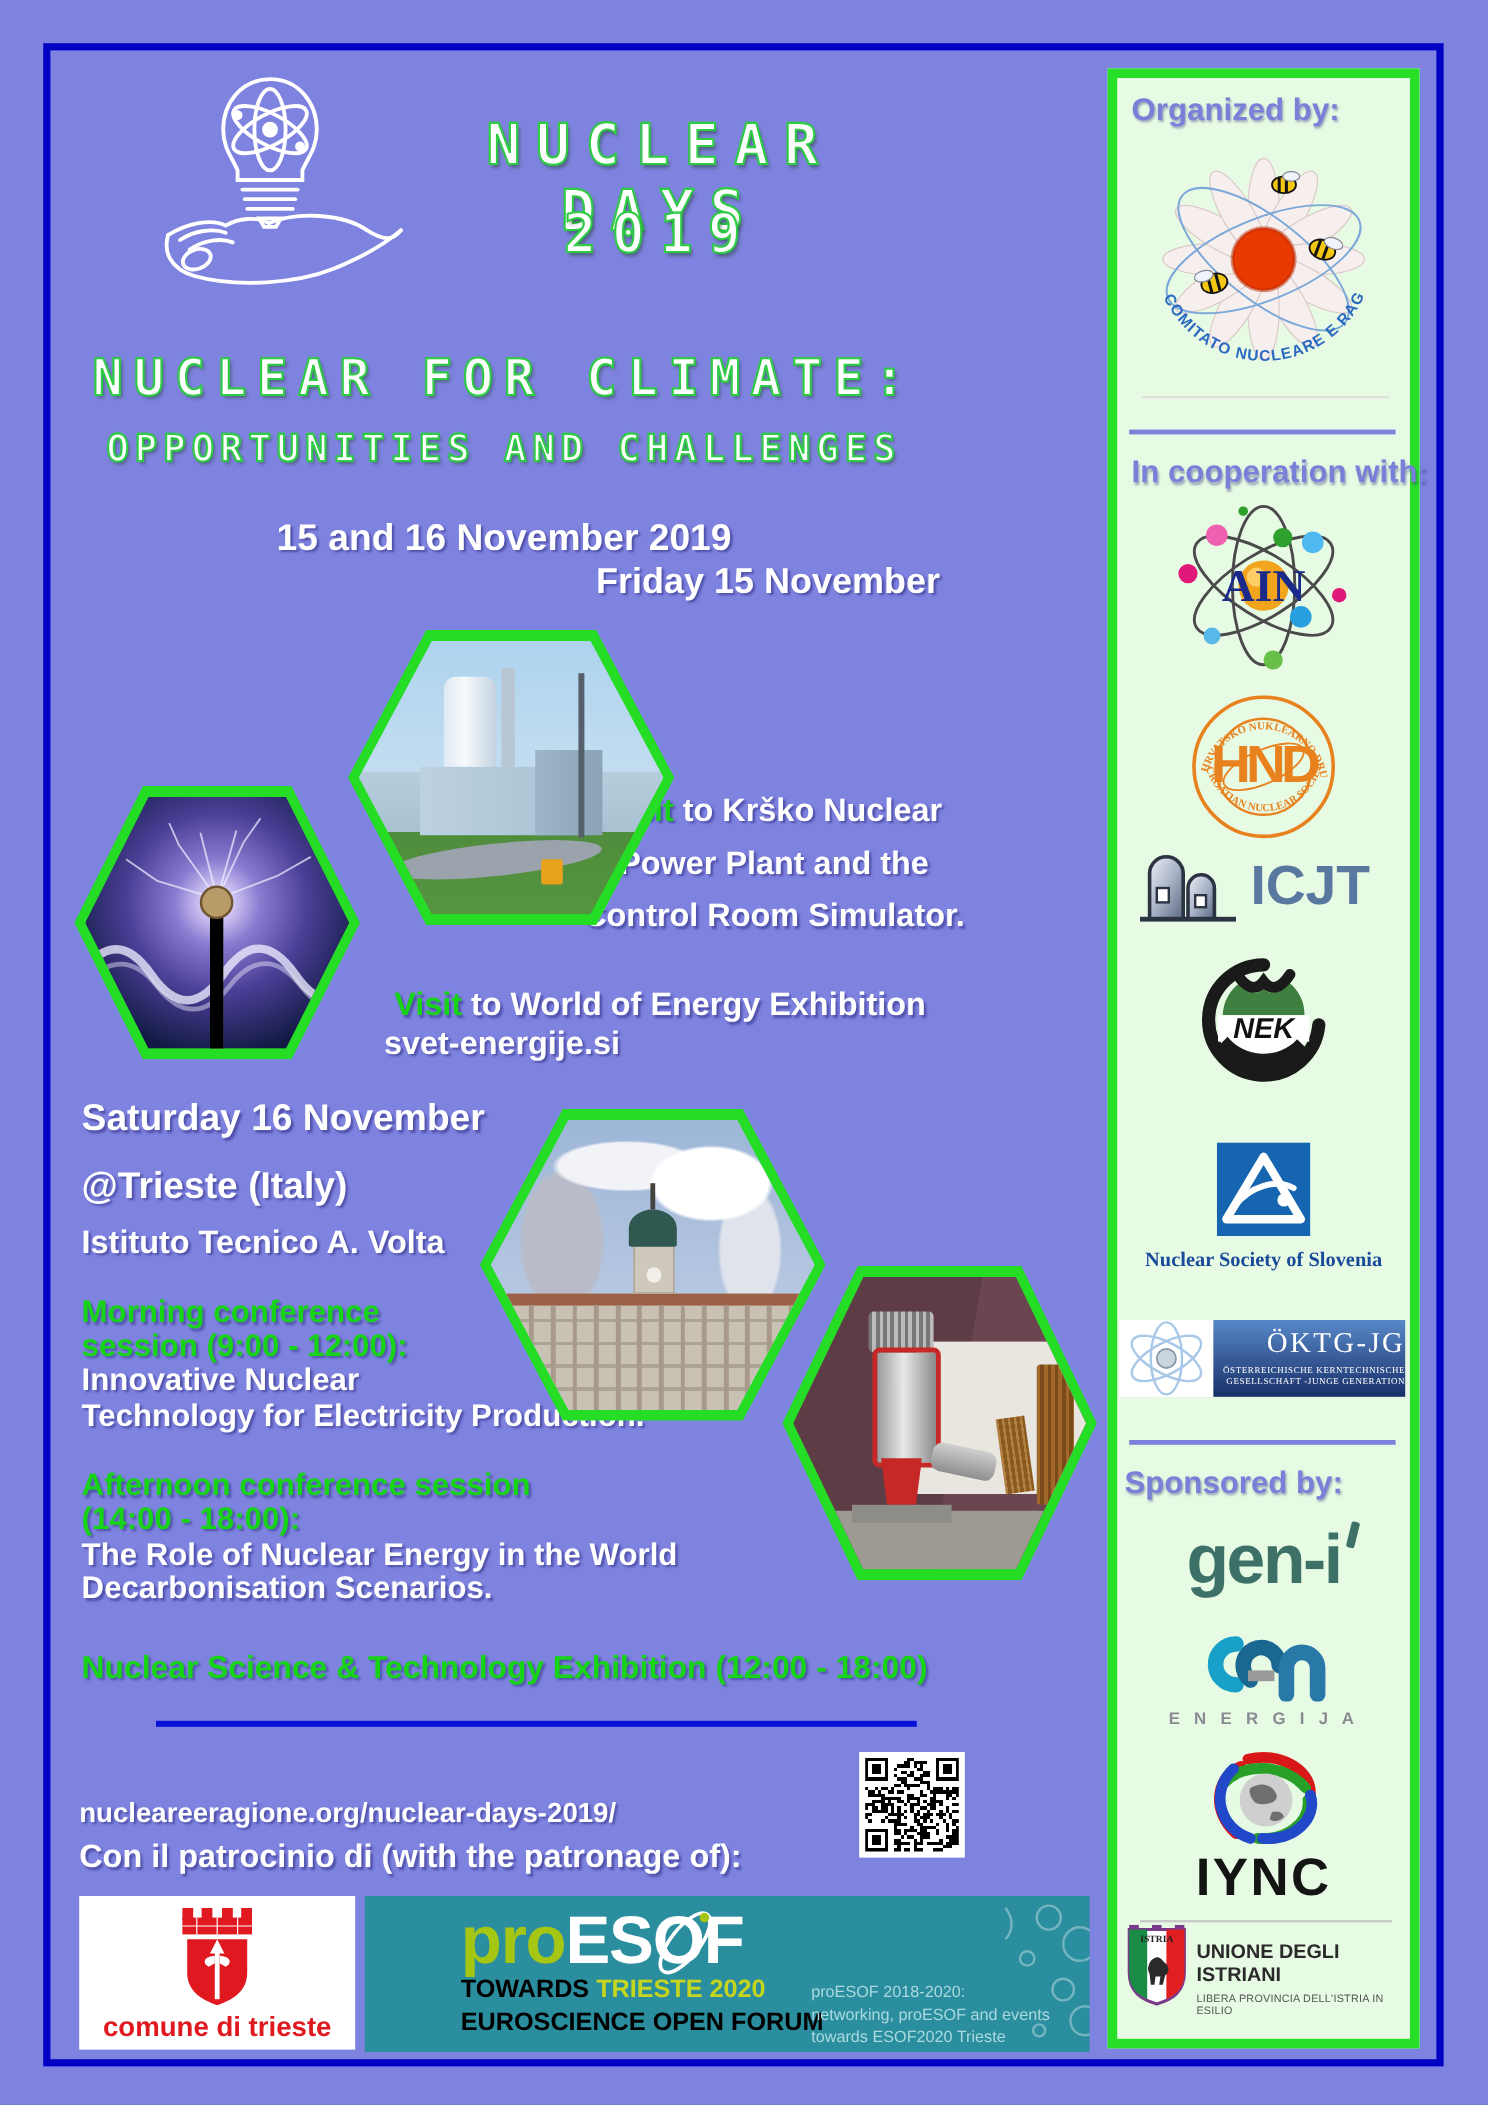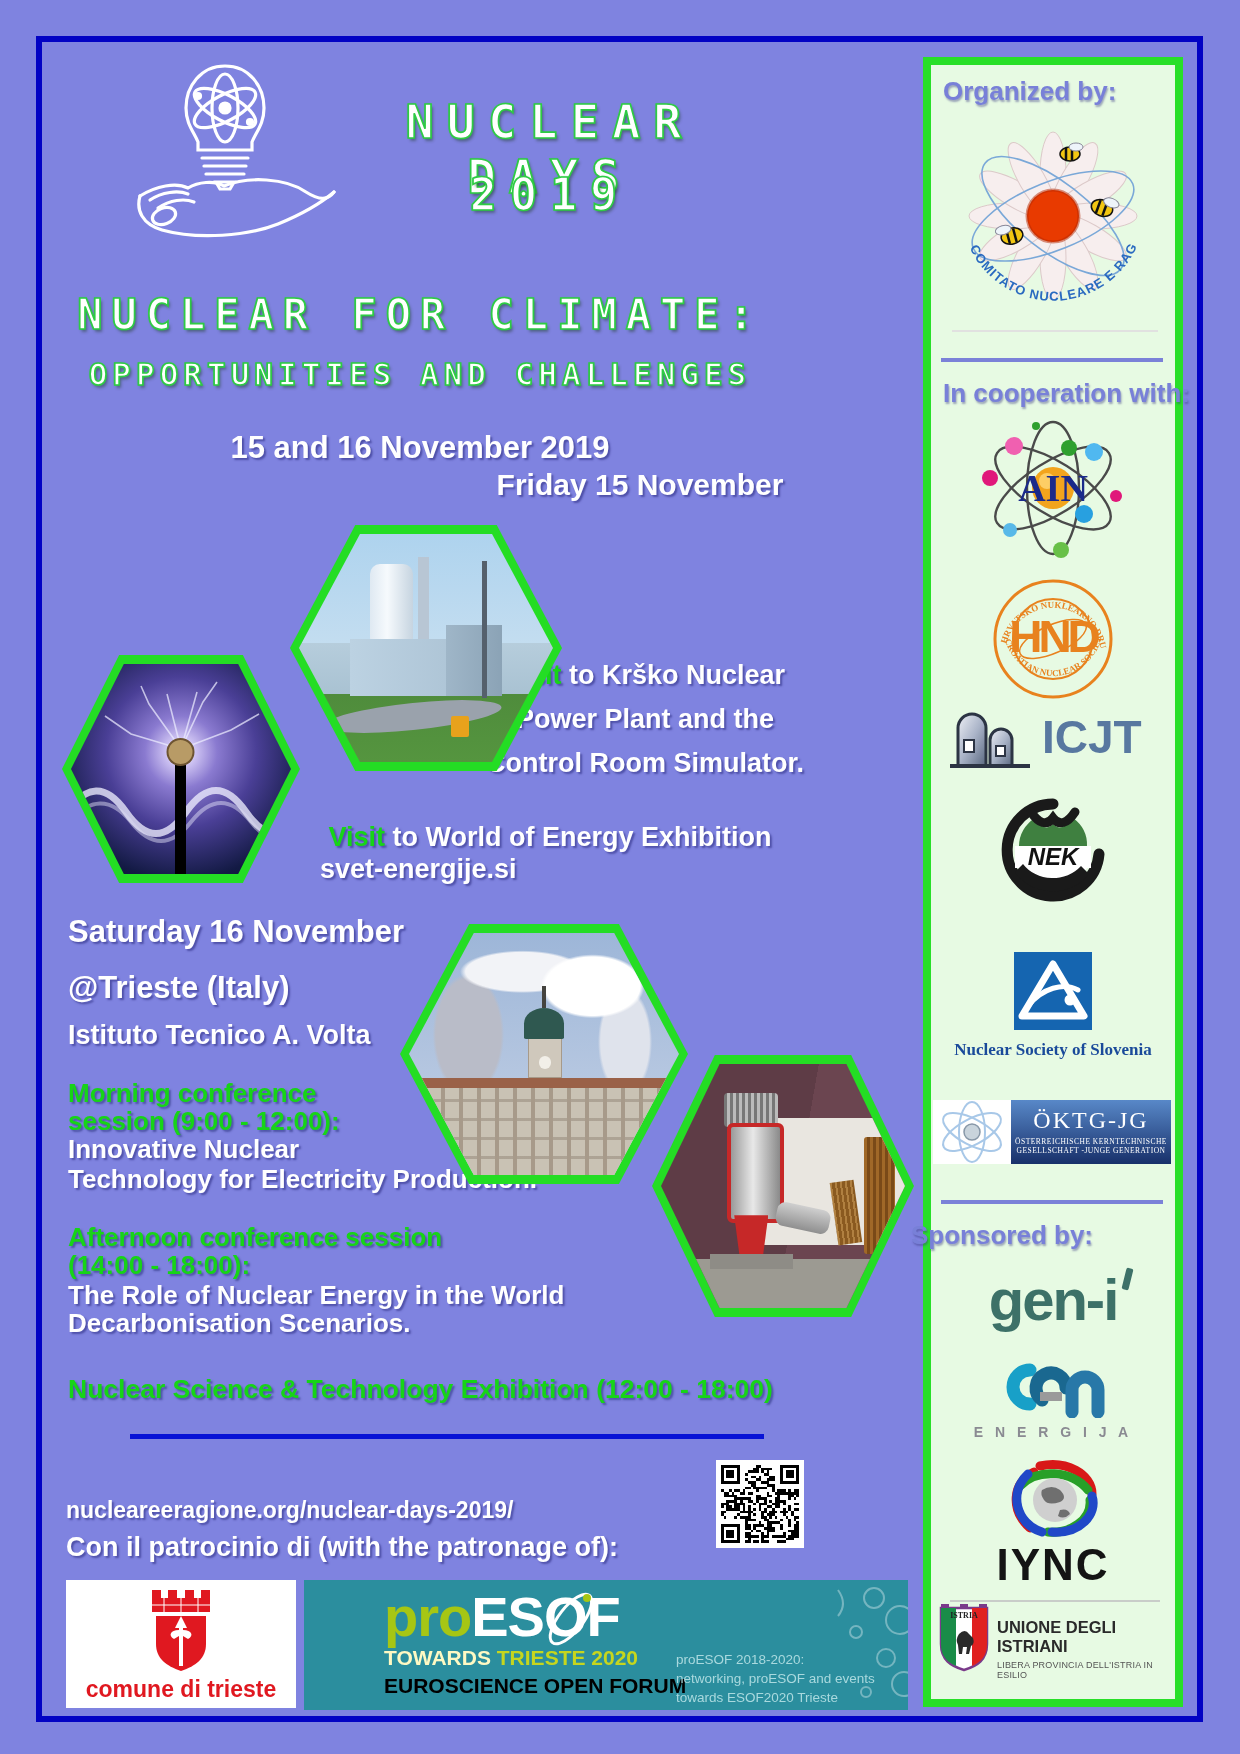--- a/index.html
+++ b/index.html
@@ -503,21 +503,21 @@
 
   <div class="abs proesof" style="left:304px;top:1580px;width:604px;height:130px;">
     <div class="abs" style="left:80px;top:4px;font-size:56px;font-weight:bold;letter-spacing:-1px;">
       <span style="color:#a6c614;">pro</span><span style="color:#ffffff;">ESOF</span>
     </div>
     <svg class="abs" style="left:232px;top:6px;" width="70" height="66" viewBox="0 0 70 66">
       <ellipse cx="35" cy="33" rx="12" ry="30" fill="none" stroke="#ffffff" stroke-width="3" transform="rotate(38 35 33)"></ellipse>
       <circle cx="51" cy="12" r="4" fill="#a6c614"></circle>
     </svg>
     <div class="abs" style="left:80px;top:66px;font-size:21px;font-weight:bold;">
-      <span style="color:#fef9c3;">TOWARDS</span>
+      <span style="color:#000000;">TOWARDS</span>
       <span style="color:#c6d61e;">TRIESTE 2020</span>
     </div>
     <div class="abs" style="left:80px;top:94px;font-size:21px;font-weight:bold;color:#000000;">EUROSCIENCE OPEN FORUM</div>
     <div class="abs pro-desc" style="left:372px;top:70px;">
       <div>proESOF 2018-2020:</div>
       <div>networking, proESOF and events</div>
       <div>towards ESOF2020 Trieste</div>
     </div>
     <svg class="abs" style="right:0;top:0;" width="130" height="130" viewBox="0 0 130 130">
       <g fill="none" stroke="rgba(255,255,255,.35)" stroke-width="2">
@@ -669,29 +669,29 @@
     <div style="width:78px;height:64px;background:#ffffff;position:relative;">
       <svg width="78" height="64" viewBox="0 0 78 64">
         <g fill="none" stroke="#a8c8e8" stroke-width="2">
           <ellipse cx="39" cy="32" rx="32" ry="13" transform="rotate(-28 39 32)"></ellipse>
           <ellipse cx="39" cy="32" rx="32" ry="13" transform="rotate(28 39 32)"></ellipse>
           <ellipse cx="39" cy="32" rx="13" ry="30"></ellipse>
         </g>
         <circle cx="39" cy="32" r="8" fill="#c9d4dc" stroke="#8898a8" stroke-width="1.5"></circle>
       </svg>
     </div>
-    <div style="flex:1;background:linear-gradient(180deg,#5888c8,#18306a);color:#fff;text-align:center;padding-top:7px;">
+    <div style="flex:1;background:linear-gradient(180deg,#5888c8,#18306a);color:#fff;text-align:right;padding-top:7px;">
       <div class="serif" style="font-size:24px;letter-spacing:2px;">ÖKTG-JG</div>
       <div class="serif" style="font-size:7.5px;letter-spacing:.5px;margin-top:3px;">ÖSTERREICHISCHE KERNTECHNISCHE</div>
       <div class="serif" style="font-size:7.5px;letter-spacing:.5px;">GESELLSCHAFT -JUNGE GENERATION</div>
     </div>
   </div>
 
   <div class="abs side-div" style="left:941px;top:1200px;width:222px;"></div>
-  <div class="abs side-label" style="left:911px;top:1220px;">Sponsored by:</div>
+  <div class="abs side-label" style="left:937px;top:1220px;">Sponsored by:</div>
 
   <div class="abs ctr" style="left:931px;top:1266px;width:244px;font-size:58px;font-weight:bold;color:#3d7168;letter-spacing:-2px;">gen-i</div>
   <div class="abs" style="left:1124px;top:1268px;width:7px;height:22px;background:#3d7168;transform:rotate(14deg);border-radius:2px;"></div>
 
   <svg class="abs" style="left:1000px;top:1356px;" width="106" height="62" viewBox="0 0 106 62">
     <path d="M30 14 A17 17 0 1 0 30 48" fill="none" stroke="#18a0c8" stroke-width="13" stroke-linecap="round"></path>
     <path d="M42 44 A15 15 0 1 1 66 32" fill="none" stroke="#1a6890" stroke-width="13" stroke-linecap="round"></path>
     <rect x="40" y="36" width="22" height="9" fill="#9a9a9a"></rect>
     <path d="M72 56 V34 A13 13 0 0 1 98 34 V56" fill="none" stroke="#2878a8" stroke-width="13" stroke-linecap="round"></path>
   </svg>

